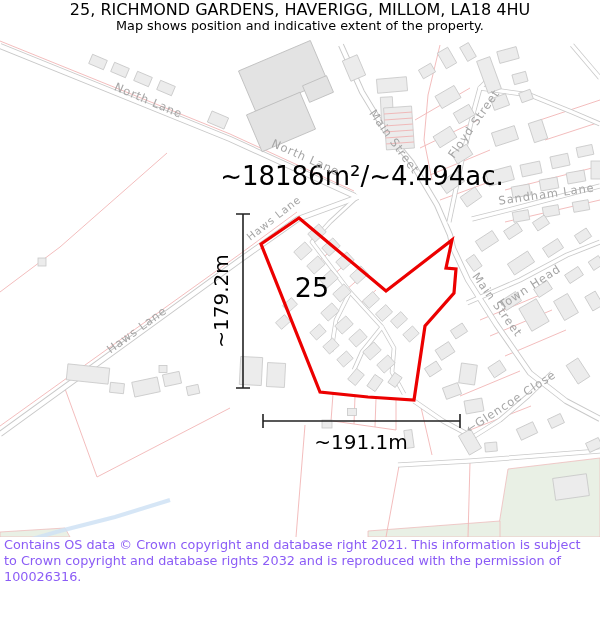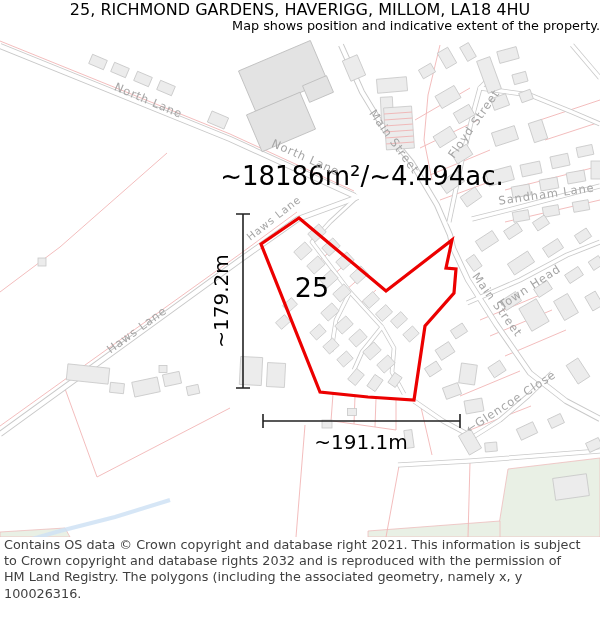--- a/index.html
+++ b/index.html
@@ -1,23 +1,23 @@
 <!DOCTYPE html>
 <html><head>
 <meta charset="utf-8">
 <style>
   html,body{margin:0;padding:0;background:#fff;}
   #page{position:relative;width:600px;height:625px;overflow:hidden;background:#fff;
         font-family:"DejaVu Sans",sans-serif;}
   #header{position:absolute;top:2px;left:0;width:600px;text-align:center;color:#000;}
   #header .t1{font-size:16px;line-height:16px;}
-  #header .t2{font-size:12.8px;line-height:16px;text-align:right;}
+  #header .t2{font-size:12.8px;line-height:16px;}
   #mapsvg{position:absolute;top:40px;left:0;}
   #footer{position:absolute;top:537px;left:0;width:600px;height:88px;background:#fff;
-          color:#404040;font-size:12.8px;line-height:16.2px;padding-left:4px;box-sizing:border-box;}
+          color:#8b5cf6;font-size:12.8px;line-height:16.2px;padding-left:4px;box-sizing:border-box;}
   text{font-family:"DejaVu Sans",sans-serif;}
   .street{fill:#a5a5a5;font-size:11.5px;letter-spacing:0.9px;text-anchor:middle;}
   .street.small{font-size:10.5px;}
   .annot{fill:#000;text-anchor:middle;}
   .area-label{font-size:26px;}
   .plot-label{font-size:27px;}
   .dim-label{font-size:20px;}
   .meas{stroke:#222;stroke-width:1.6;fill:none;}
   .outline{fill:none;stroke:#ec0000;stroke-width:3.2;stroke-linejoin:miter;}
 </style>
@@ -248,16 +248,15 @@
       <text class="street" transform="translate(547,198) rotate(-8)">Sandham Lane</text>
       <text class="street" transform="translate(494,307) rotate(54)">Main Street</text>
       <text class="street" transform="translate(532,290) rotate(-33)">Town Head</text>
       <text class="street" transform="translate(513,405) rotate(-33)">←Glencoe Close</text>
     </g>
   </svg>
 
   <div id="footer">
     <div>Contains OS data © Crown copyright and database right 2021. This information is subject</div>
     <div>to Crown copyright and database rights 2032 and is reproduced with the permission of</div>
-    <div>HM Land Registry. The polygons (including the associated geometry, namely x, y</div>
     <div>100026316.</div>
   </div>
 </div>
 
 </body></html>

